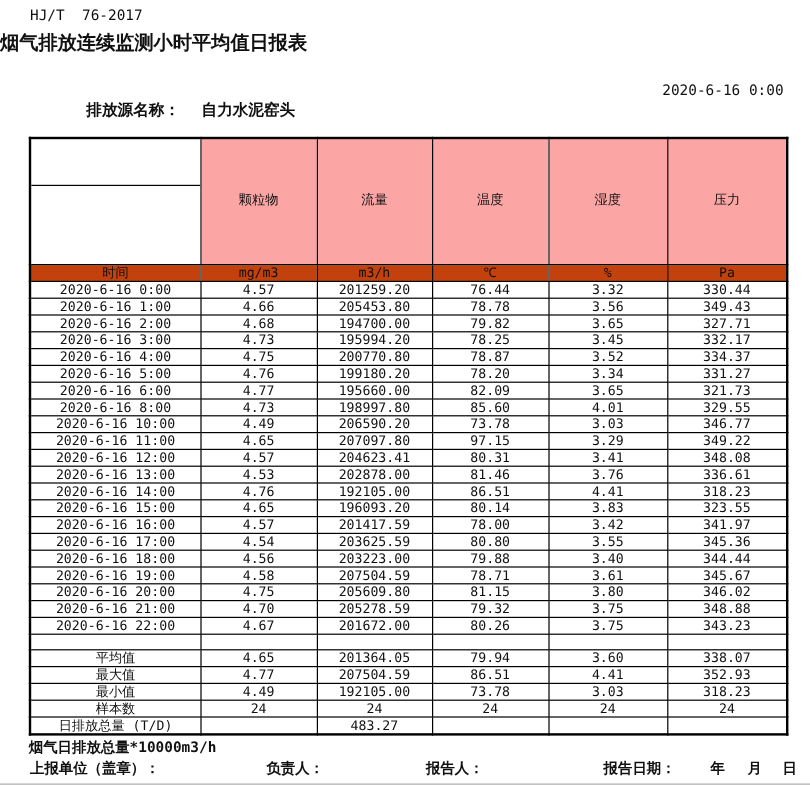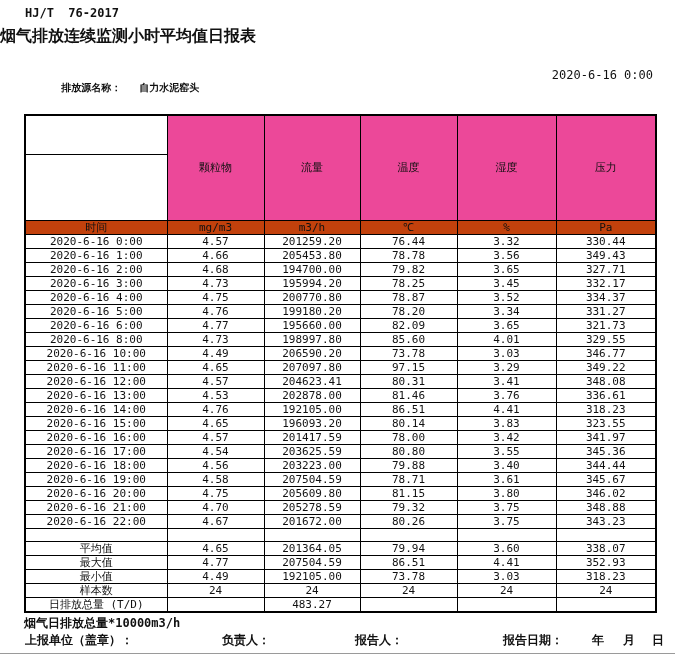--- a/index.html
+++ b/index.html
@@ -6,47 +6,47 @@
   html,body { background:#fff; }
   body {
     width:675px; height:654px; position:relative;
     font-family:"DejaVu Sans Mono","Liberation Mono",monospace;
     color:#111;
   }
   .page { position:absolute; inset:0; background:#fff; }
 
   .standard {
     position:absolute; left:25px; top:6px;
-    font-size:12px; font-weight:bold; white-space:pre;
+    font-size:12px; font-weight:normal; white-space:pre;
   }
   .title {
     position:absolute; top:26px; left:0; width:100%;
     font-size:16px; font-weight:bold;
   }
   .meta-row {
     position:absolute; top:68px; left:25px; right:22px;
     display:flex; justify-content:space-between; align-items:baseline;
   }
-  .source { font-size:10px; font-weight:bold; white-space:pre; }
+  .source { font-size:13px; font-weight:bold; white-space:pre; }
   .source .src-name { margin-left:18px; }
   .datetime { font-size:12px; font-weight:normal; white-space:pre; }
 
   table.report {
     position:absolute; left:24px; top:114px;
     width:631px; border-collapse:collapse; table-layout:fixed;
     font-size:11px;
   }
   table.report td, table.report th {
     border:1px solid #000; padding:0;
     height:13px; line-height:13px;
     text-align:center; vertical-align:middle;
     font-weight:normal; overflow:hidden; white-space:pre;
   }
   table.report { border:2px solid #000; }
-  tr.param-row th { height:26px; line-height:26px; background:#ec4899;font-family:Liberation Mono, monospace; }
+  tr.param-row th { height:26px; line-height:26px; background:#fca5a5;font-family:Liberation Mono, monospace; }
   td.time-head { padding:0; height:26px; }
   td.time-head .half { height:13px; }
   td.time-head .half.top { border-bottom:1px solid #000; }
   tr.unit-row td { background:#c2410c; height:13px; }
   tbody td { background:#fff; }
   tr.spacer-row td { height:13px; }
   .foot-note {
     position:absolute; left:24px; top:615px;
     font-size:12px; font-weight:bold; white-space:pre;
   }

